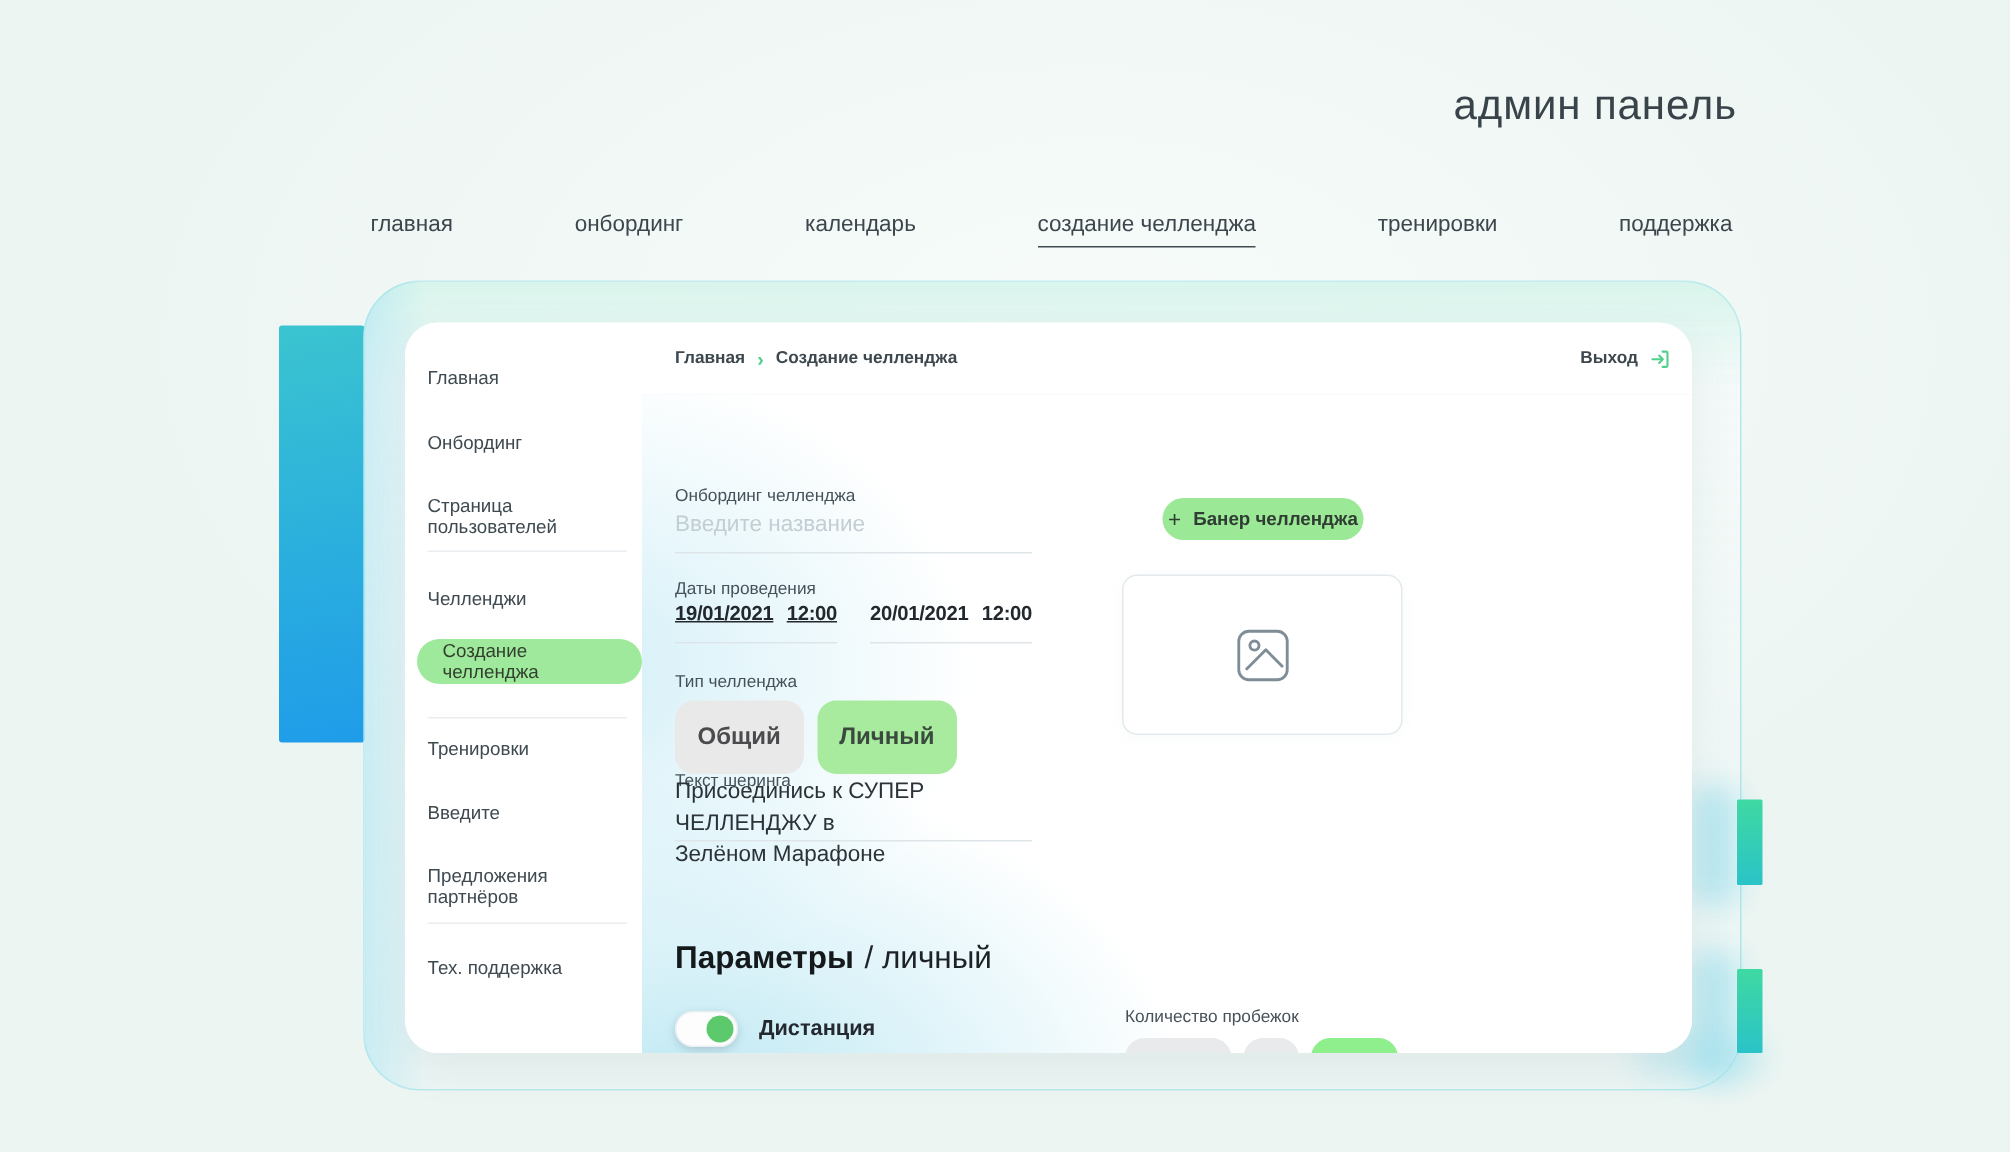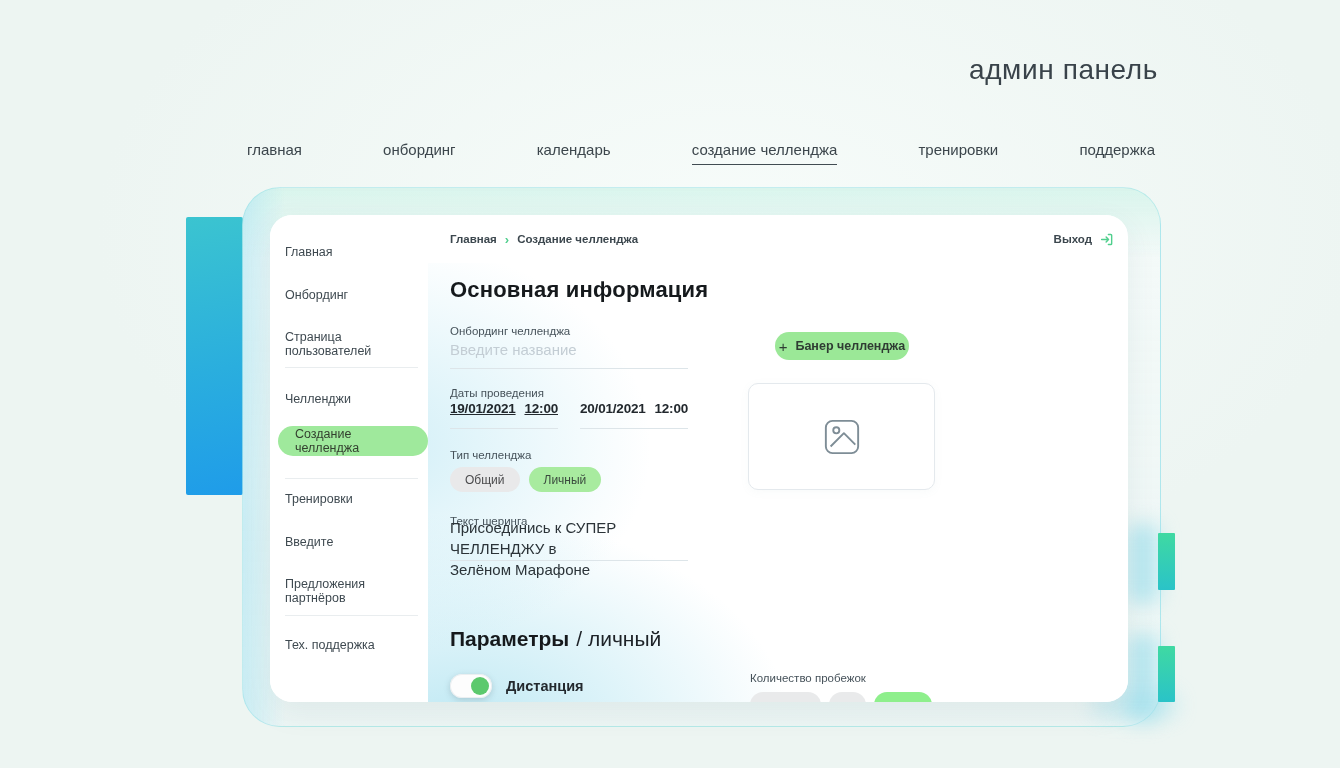--- a/index.html
+++ b/index.html
@@ -63,22 +63,22 @@
 
   .h1{position:absolute;left:22px;top:14px;font-size:22px;font-weight:800;color:#15191c;letter-spacing:.2px;}
   .field-label{position:absolute;left:22px;font-size:11.5px;font-weight:500;color:#46525a;}
   .name-input{position:absolute;left:22px;top:78px;width:238px;height:27px;
     border-bottom:1px solid #dde5e9;font-size:15px;color:#c3cdd4;cursor:text;}
   .date-box{position:absolute;top:138px;width:108px;height:27px;border-bottom:1px solid #dde5e9;
     display:flex;justify-content:space-between;font-size:13.5px;font-weight:700;color:#22282d;
     letter-spacing:-.2px;cursor:text;}
   .date-box.b1{left:22px;text-decoration:underline;} .date-box.b2{left:152px;}
   .chips-row{position:absolute;left:22px;top:204px;display:flex;gap:9px;}
-  .chip{height:25px;border-radius:12.5px;display:flex;align-items:center;padding:0 15px;
-    font-size:12px;font-weight:400;cursor:pointer;}
+  .chip{height:25px;border-radius:12.5px;display:flex;align-items:center;padding:12px 15px;
+    font-size:16px;font-weight:700;cursor:pointer;}
   .chip.gray{background:#e9e9ea;color:#4b4b4d;}
   .chip.green{background:#a8eb9f;color:#3a4a3e;}
   .sharing-box{position:absolute;left:22px;top:254px;width:238px;height:43px;border-bottom:1px solid #dde5e9;
     font-size:15px;line-height:21px;color:#2b3338;white-space:pre-line;cursor:text;}
   .params-title{position:absolute;left:22px;top:364px;font-size:21px;color:#15191c;}
   .params-title .b{font-weight:800;}
   .params-title .r{font-weight:400;margin-left:7px;color:#1d2227;}
   .toggle-row{position:absolute;left:22px;top:411px;display:flex;align-items:center;gap:14px;}
   .toggle{position:relative;width:42px;height:24px;border-radius:12px;background:#fdfdfd;
     box-shadow:0 2px 6px rgba(90,115,125,.28), inset 0 0 0 1px rgba(230,235,238,.8);cursor:pointer;}
@@ -154,21 +154,20 @@
             <svg width="15" height="15" viewBox="0 0 16 16">
               <path d="M10 2.6h2.6c.5 0 .9.4.9.9v9c0 .5-.4.9-.9.9H10" fill="none" stroke="#50cf8d" stroke-width="1.5" stroke-linecap="round"></path>
               <path d="M2.8 8h7.4M7.6 5.4 10.2 8 7.6 10.6" fill="none" stroke="#50cf8d" stroke-width="1.5" stroke-linecap="round" stroke-linejoin="round"></path>
             </svg>
           </span>
         </div>
       </div>
 
       <div class="content">
 
-        <div class="h1">Основная информация</div>
 
         <div class="field-label" style="top:62px">Онбординг челленджа</div>
         <div class="name-input">Введите название</div>
 
         <div class="field-label" style="top:124px">Даты проведения</div>
         <div class="date-box b1">
           <span>19/01/2021</span>
           <span>12:00</span>
         </div>
         <div class="date-box b2">

